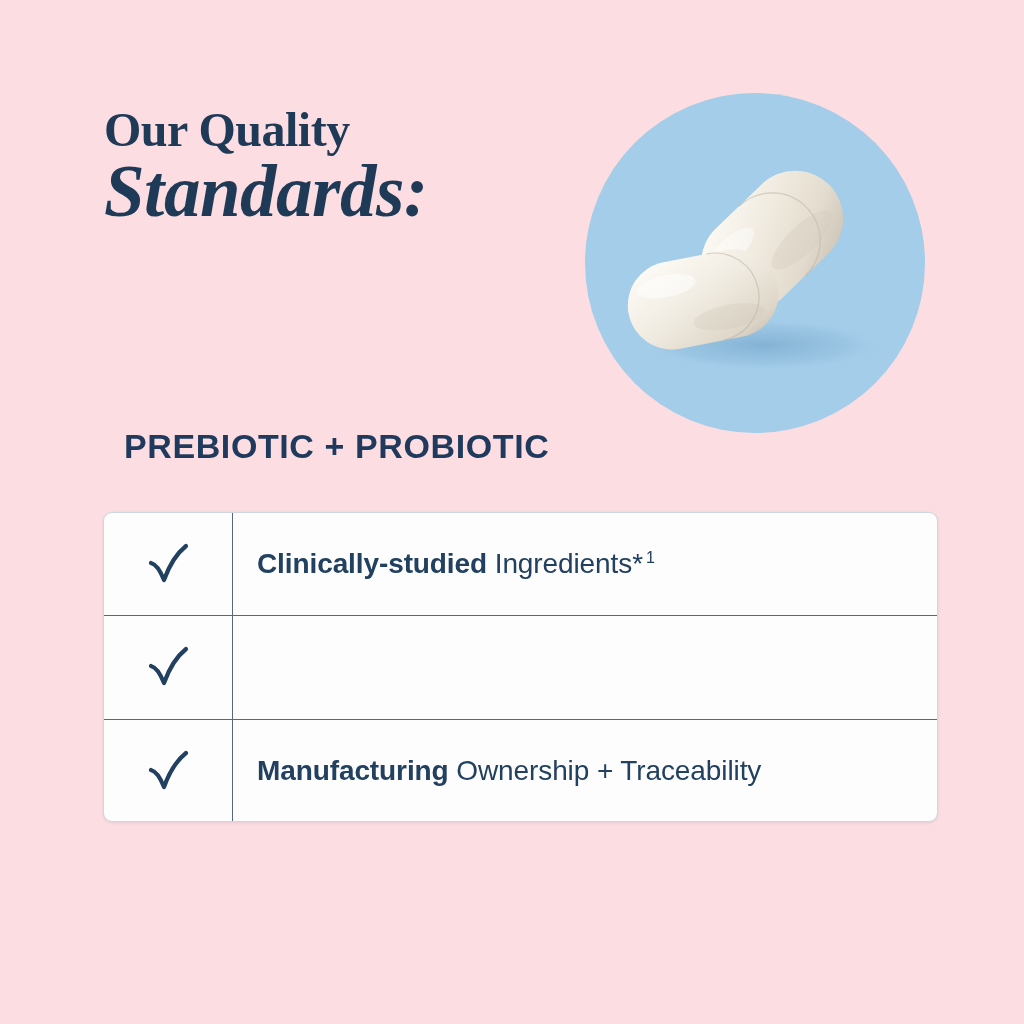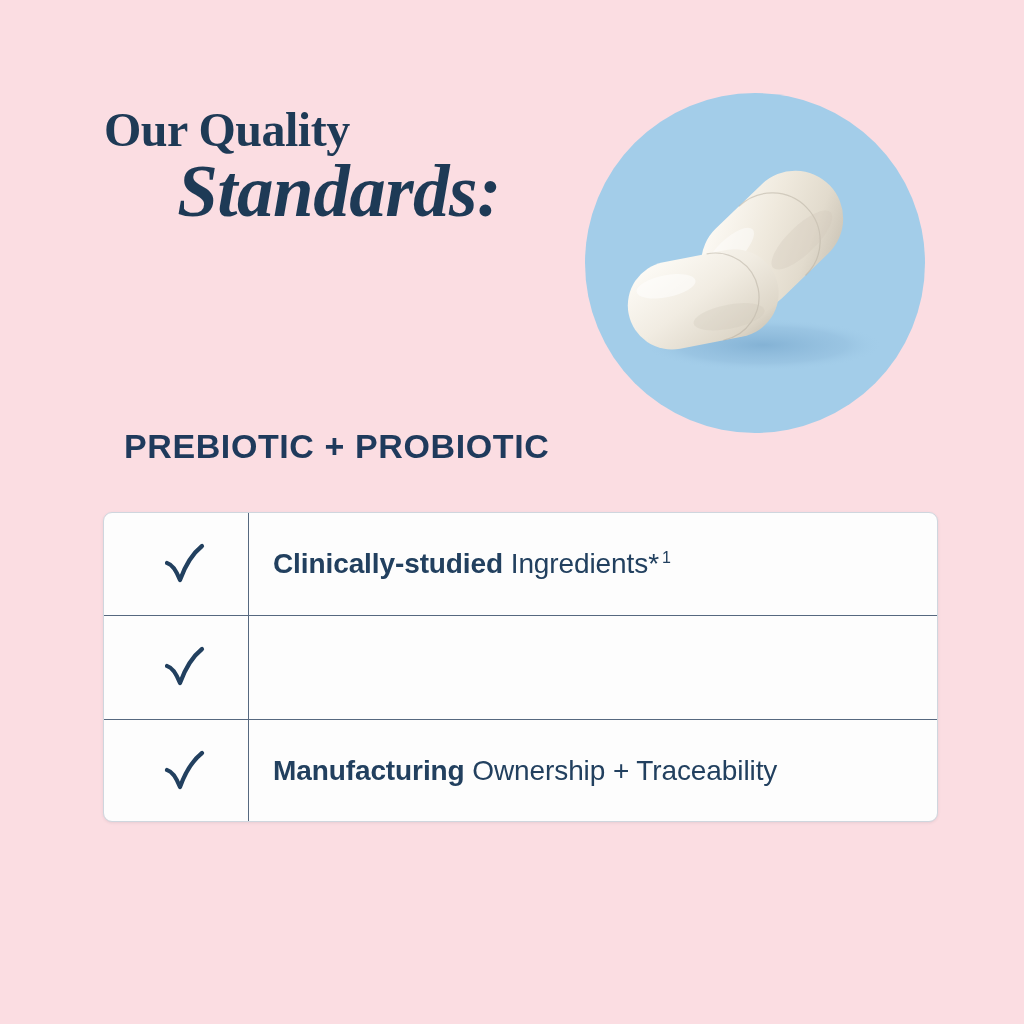--- a/index.html
+++ b/index.html
@@ -41,21 +41,20 @@
     font-weight: 700;
     white-space: nowrap;
   }
   .headline .line2 {
     display: block;
     font-size: 73px;
     font-weight: 700;
     font-style: italic;
     margin-top: 2px;
     white-space: nowrap;
-    text-align: center;
   }
 
   
   .eyebrow {
     position: absolute;
     left: 124px;
     top: 427px;
     color: #1f3a5c;
     font-size: 34px;
     font-weight: 700;
@@ -95,21 +94,20 @@
     box-shadow: 0 1px 3px rgba(60, 60, 80, 0.10);
     overflow: hidden;
     box-sizing: border-box;
   }
   .check-row {
     display: flex;
     align-items: center;
     height: 103.3px;
     box-sizing: border-box;
     border-bottom: 1px solid #56687f;
-    padding-left: 16px;
   }
   .check-row:last-child {
     border-bottom: none;
     align-items: center;
   }
   .check-cell {
     width: 129px;
     min-width: 129px;
     height: 100%;
     display: flex;

